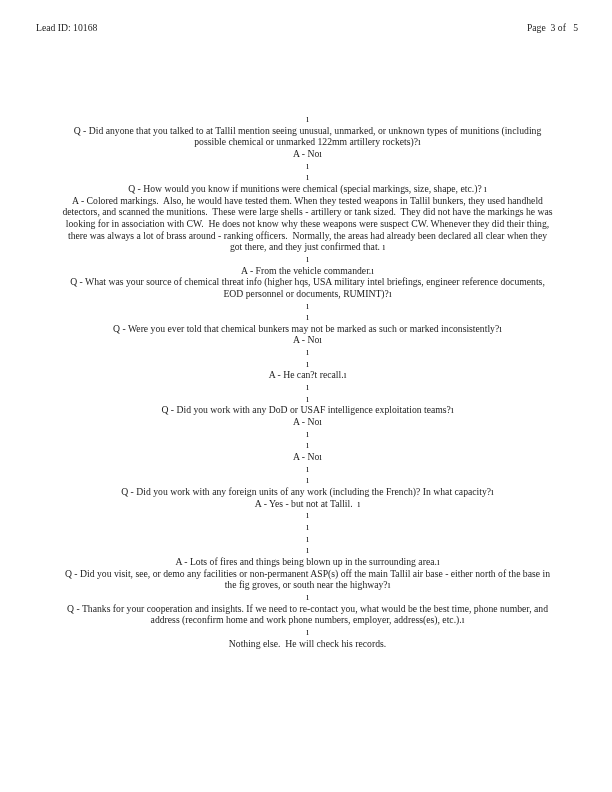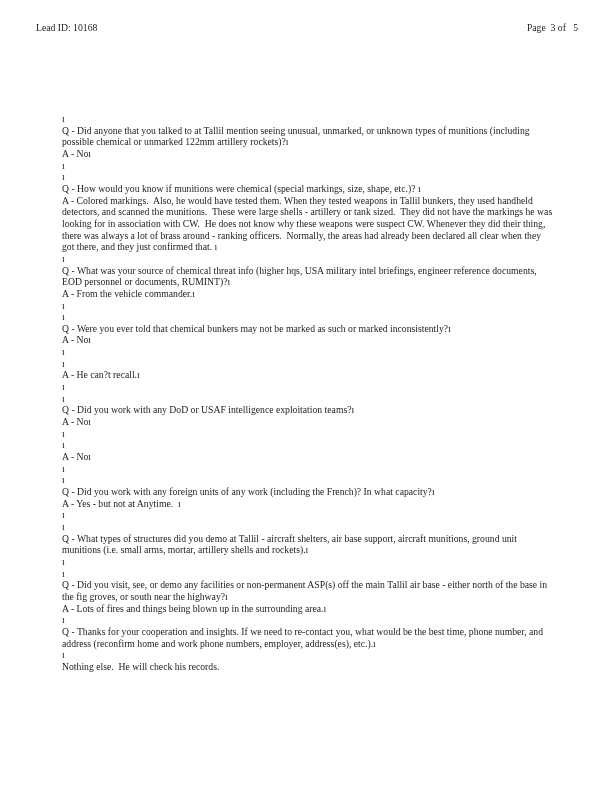--- a/index.html
+++ b/index.html
@@ -8,20 +8,21 @@
     background: #ffffff;
   }
   .page {
     position: relative;
     width: 612px;
     height: 792px;
     background: #ffffff;
     overflow: hidden;
     font-family: "Liberation Serif", serif;
     color: #1c1c1c;
+    text-align: center;
   }
   .page-header {
     position: absolute;
     top: 22px;
     left: 0;
     right: 0;
     display: flex;
     justify-content: space-between;
     padding: 0 34px 0 36px;
     font-size: 9.7px;
@@ -52,45 +53,44 @@
   </div>
   <div class="content" id="content">
       <p class="line">ı</p>
       <p class="line">Q - Did anyone that you talked to at Tallil mention seeing unusual, unmarked, or unknown types of munitions (including possible chemical or unmarked 122mm artillery rockets)?ı</p>
       <p class="line">A - Noı</p>
       <p class="line">ı</p>
       <p class="line">ı</p>
       <p class="line">Q - How would you know if munitions were chemical (special markings, size, shape, etc.)? ı</p>
       <p class="line">A - Colored markings.  Also, he would have tested them. When they tested weapons in Tallil bunkers, they used handheld detectors, and scanned the munitions.  These were large shells - artillery or tank sized.  They did not have the markings he was looking for in association with CW.  He does not know why these weapons were suspect CW. Whenever they did their thing, there was always a lot of brass around - ranking officers.  Normally, the areas had already been declared all clear when they got there, and they just confirmed that. ı</p>
       <p class="line">ı</p>
+      <p class="line">A - From the vehicle commander.ı</p>
       <p class="line">Q - What was your source of chemical threat info (higher hqs, USA military intel briefings, engineer reference documents, EOD personnel or documents, RUMINT)?ı</p>
-      <p class="line">A - From the vehicle commander.ı</p>
       <p class="line">ı</p>
       <p class="line">ı</p>
       <p class="line">Q - Were you ever told that chemical bunkers may not be marked as such or marked inconsistently?ı</p>
       <p class="line">A - Noı</p>
       <p class="line">ı</p>
       <p class="line">ı</p>
       <p class="line">A - He can?t recall.ı</p>
       <p class="line">ı</p>
       <p class="line">ı</p>
       <p class="line">Q - Did you work with any DoD or USAF intelligence exploitation teams?ı</p>
       <p class="line">A - Noı</p>
       <p class="line">ı</p>
       <p class="line">ı</p>
       <p class="line">A - Noı</p>
       <p class="line">ı</p>
       <p class="line">ı</p>
       <p class="line">Q - Did you work with any foreign units of any work (including the French)? In what capacity?ı</p>
-      <p class="line">A - Yes - but not at Anytime.  ı</p>
+      <p class="line">A - Yes - but not at Tallil.  ı</p>
       <p class="line">ı</p>
       <p class="line">ı</p>
-      <p class="line">Q - What types of structures did you demo at Tallil - aircraft shelters, air base support, aircraft munitions, ground unit munitions (i.e. small arms, mortar, artillery shells and rockets).ı</p>
       <p class="line">ı</p>
       <p class="line">ı</p>
+      <p class="line">A - Lots of fires and things being blown up in the surrounding area.ı</p>
       <p class="line">Q - Did you visit, see, or demo any facilities or non-permanent ASP(s) off the main Tallil air base - either north of the base in the fig groves, or south near the highway?ı</p>
-      <p class="line">A - Lots of fires and things being blown up in the surrounding area.ı</p>
       <p class="line">ı</p>
       <p class="line">Q - Thanks for your cooperation and insights. If we need to re-contact you, what would be the best time, phone number, and address (reconfirm home and work phone numbers, employer, address(es), etc.).ı</p>
       <p class="line">ı</p>
       <p class="line">Nothing else.  He will check his records.</p>
     </div>
 </div>
 
 </body></html>

